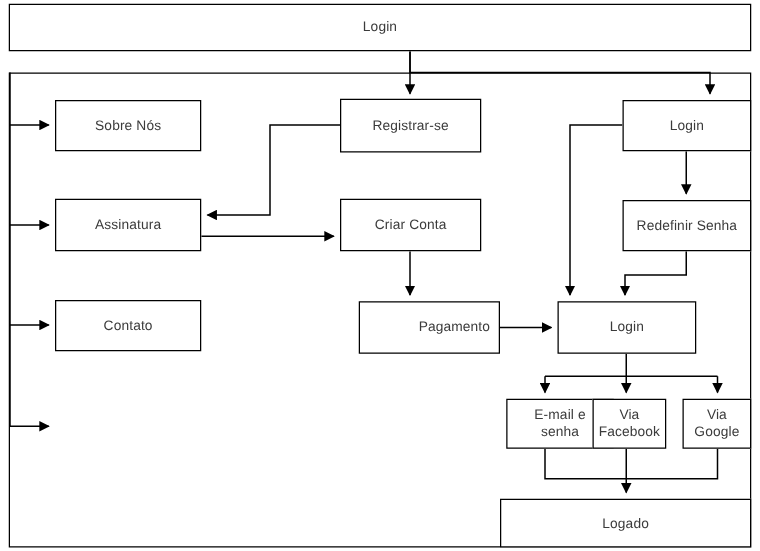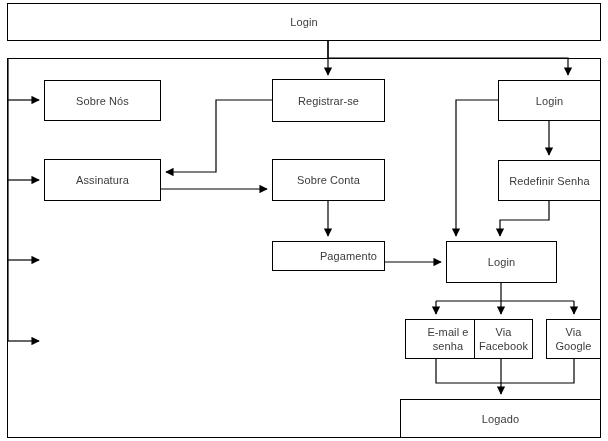--- a/index.html
+++ b/index.html
@@ -108,31 +108,34 @@
   <div class="node container" style="left:7px; top:58px; width:594px; height:380px;"></div>
 
   <div class="node" style="left:44px; top:80px; width:117px; height:41px;justify-content:flex-end;">
     <span class="node-label">Sobre Nós</span>
   </div>
 
   <div class="node" style="left:44px; top:159px; width:117px; height:42px;">
     <span class="node-label">Assinatura</span>
   </div>
 
+  <div class="node" style="left:44px; top:240px; width:117px; height:41px;">
+    <span class="node-label">Contato</span>
+  </div>
 
 
   <div class="node" style="left:272px; top:79px; width:113px; height:43px;">
     <span class="node-label">Registrar-se</span>
   </div>
 
   <div class="node" style="left:272px; top:159px; width:113px; height:42px;">
-    <span class="node-label">Sobre Conta</span>
+    <span class="node-label">Criar Conta</span>
   </div>
 
-  <div class="node" style="left:272px; top:241px; width:113px; height:30px;padding-left:40px;">
+  <div class="node" style="left:287px; top:241px; width:113px; height:42px;padding-left:40px;">
     <span class="node-label">Pagamento</span>
   </div>
 
   <div class="node" style="left:498px; top:80px; width:103px; height:41px;">
     <span class="node-label">Login</span>
   </div>
 
   <div class="node" style="left:498px; top:160px; width:103px; height:41px;">
     <span class="node-label">Redefinir Senha</span>
   </div>

